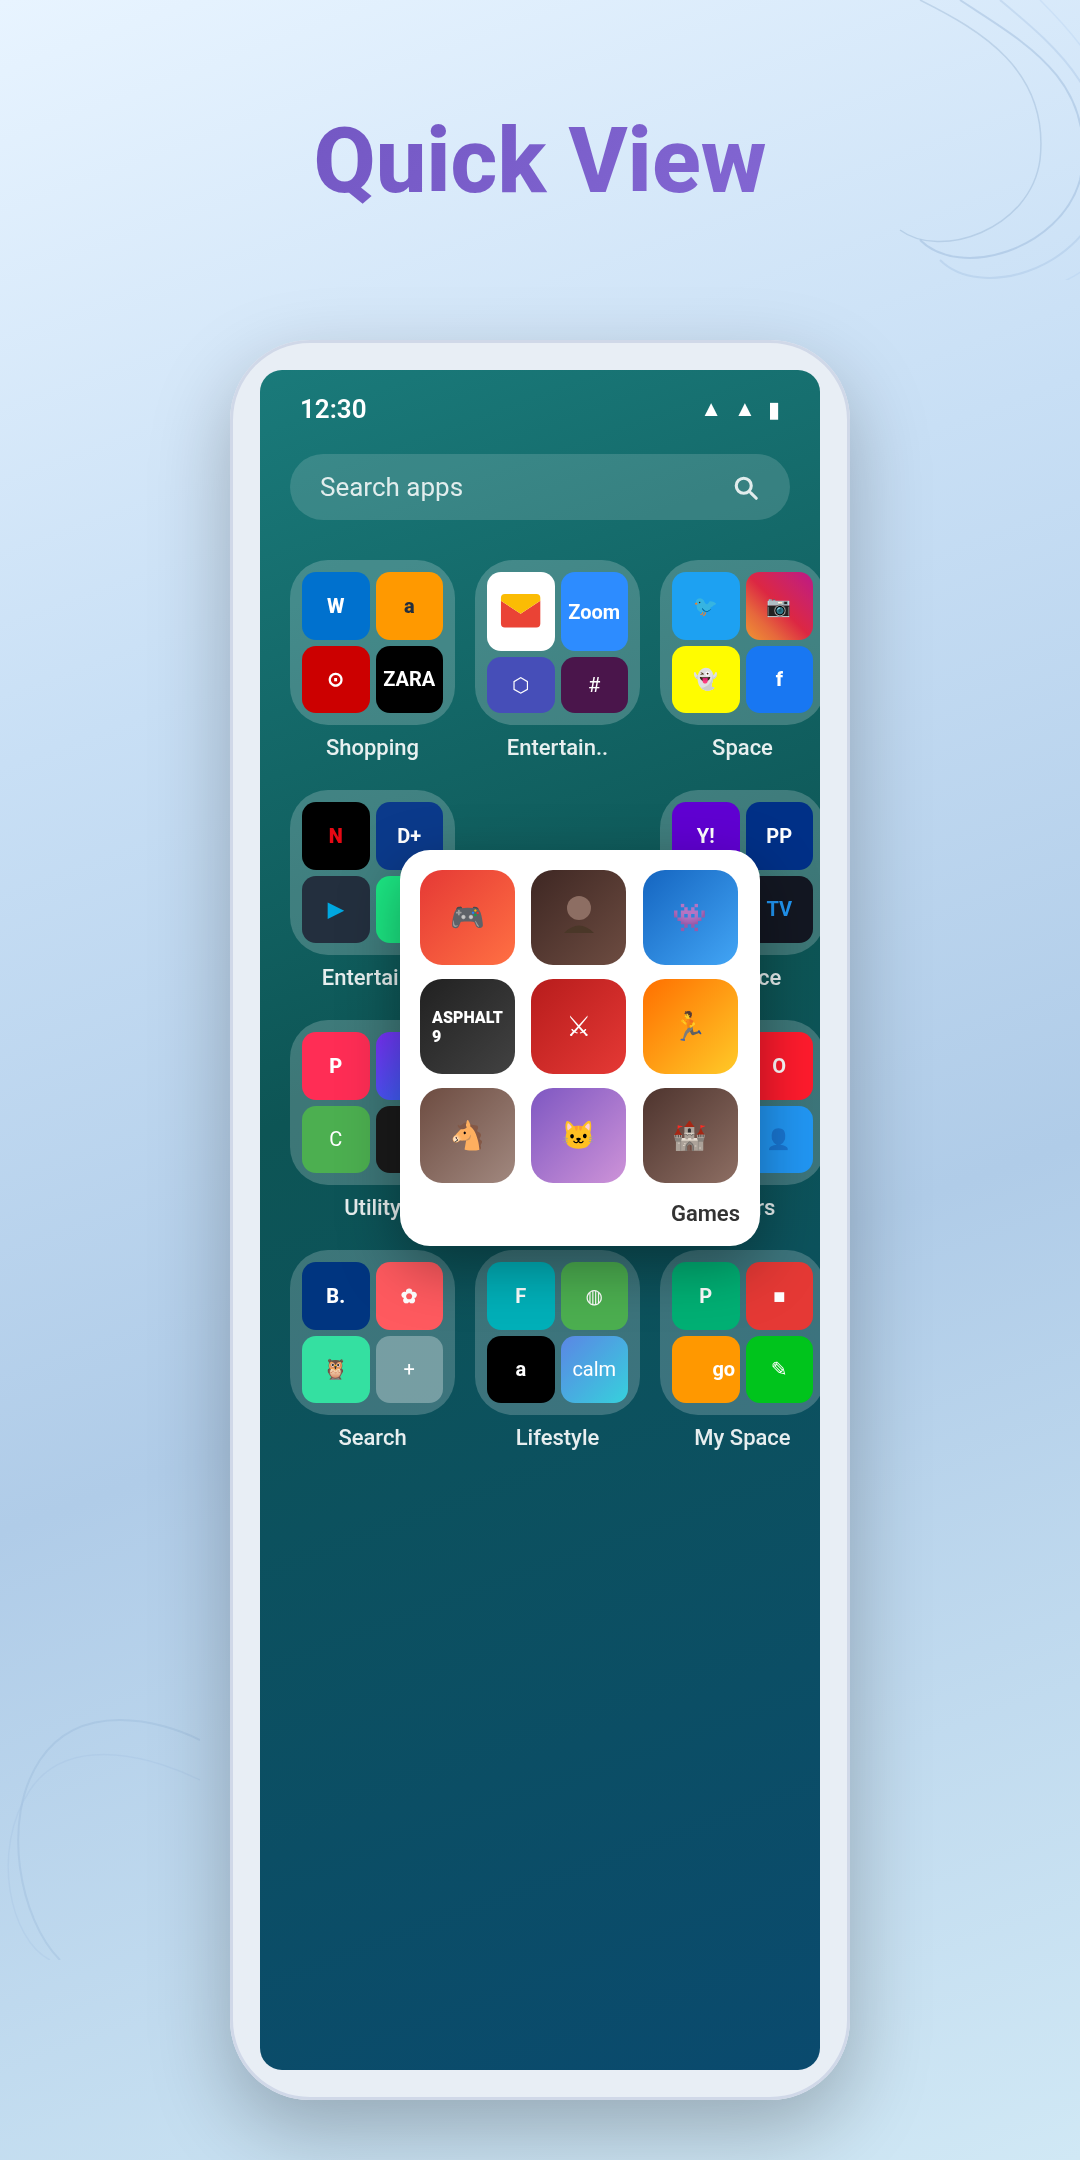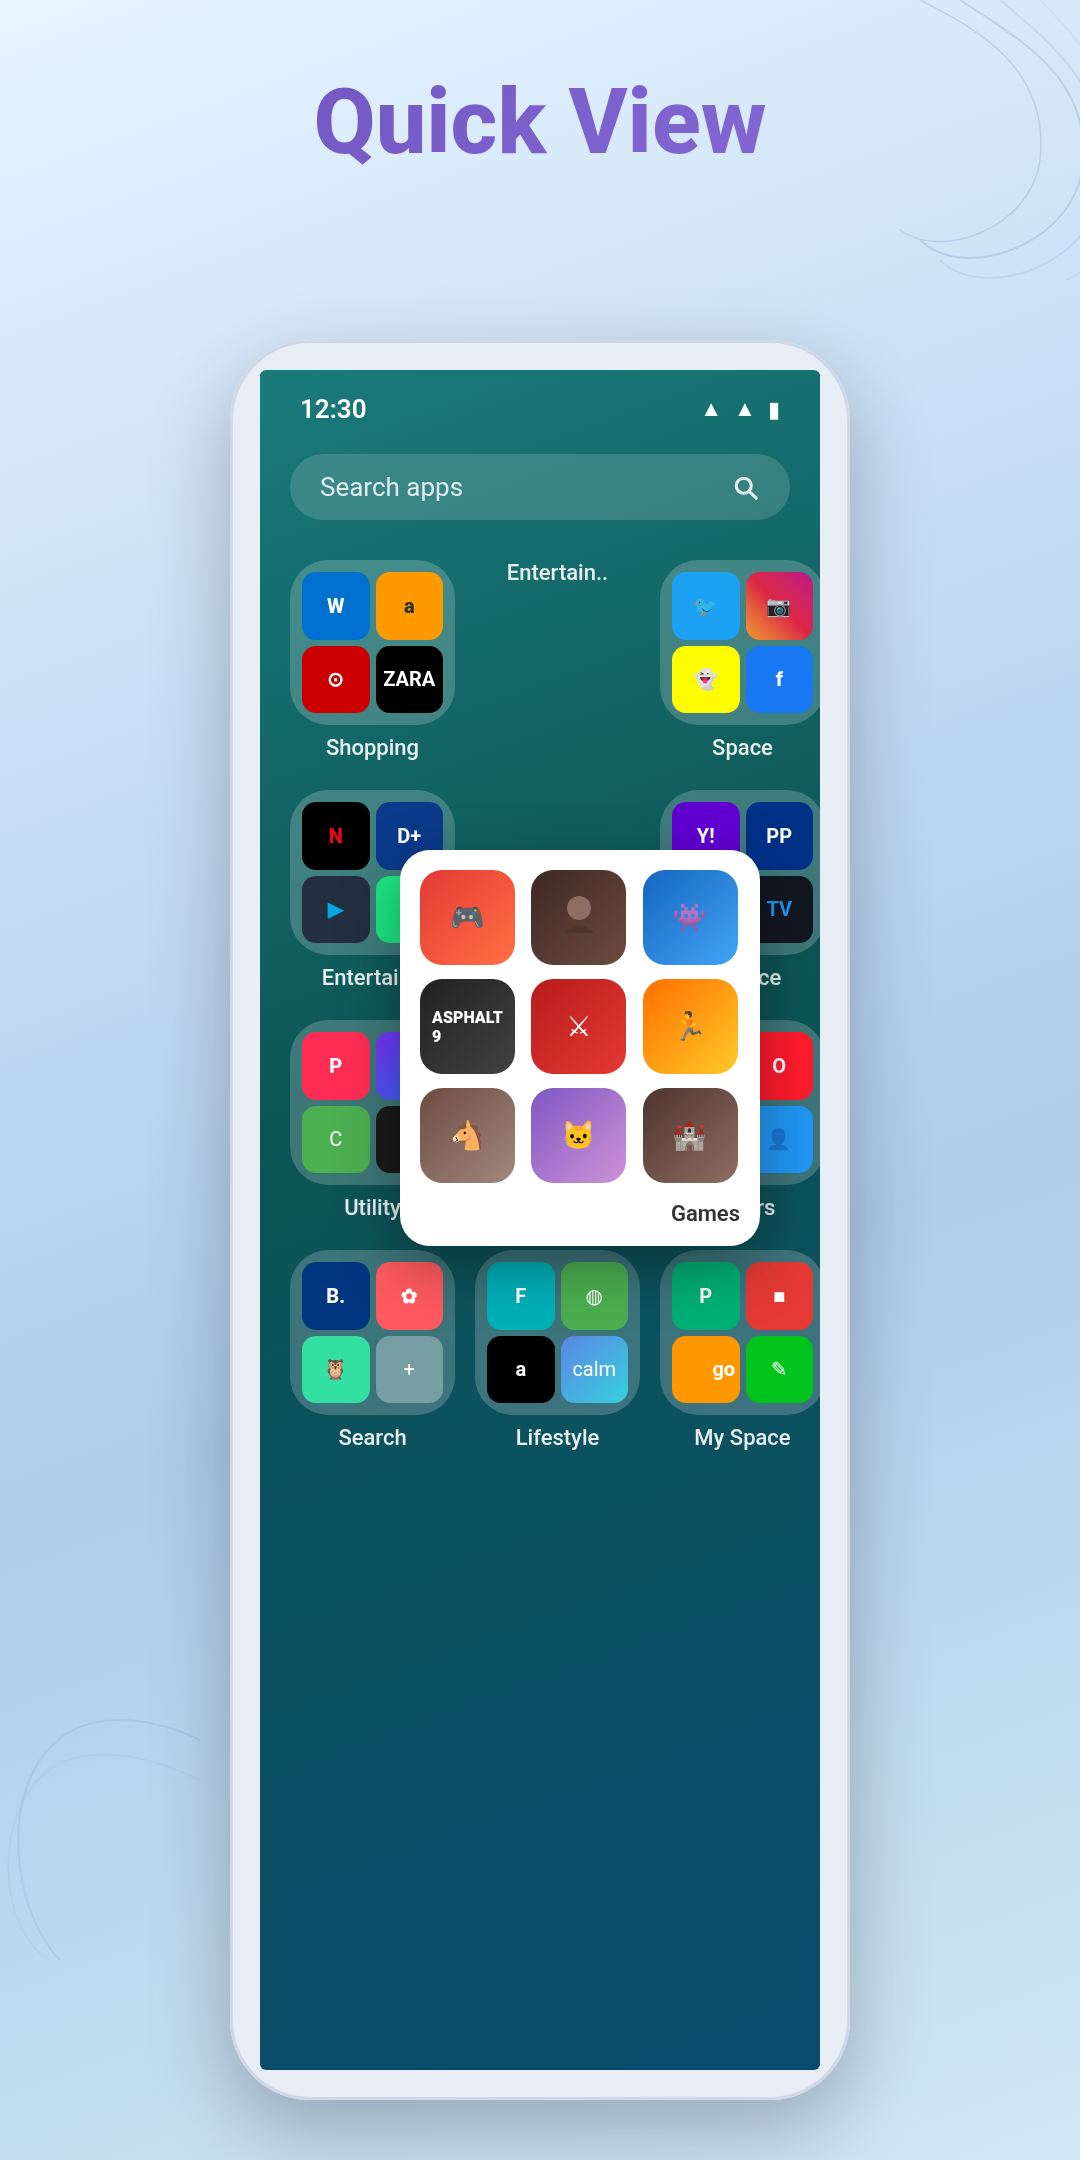--- a/index.html
+++ b/index.html
@@ -23,21 +23,21 @@
     .deco-bottom-left {
       position: absolute;
       bottom: 200px; left: 0;
       width: 200px; height: 300px;
       opacity: 0.4;
     }
 
     
     .header {
       text-align: center;
-      padding-top: 73px;
+      padding-top: 112px;
       position: relative;
       z-index: 2;
     }
     .header-title {
       font-size: 90px;
       font-weight: 800;
       background: linear-gradient(135deg, #6b4fbb, #8b6fdb);
       -webkit-background-clip: text;
       -webkit-text-fill-color: transparent;
       background-clip: text;
@@ -84,21 +84,21 @@
       border-radius: 4px 0 0 4px;
     }
 
     
     .phone-screen {
       position: absolute;
       top: 30px;
       left: 30px;
       right: 30px;
       bottom: 30px;
-      border-radius: 6px;
+      border-radius: 22px;
       background: linear-gradient(160deg, #1a7a7a 0%, #0d5555 40%, #0a4a6e 100%);
       overflow: hidden;
     }
 
     
     .status-bar {
       display: flex;
       justify-content: space-between;
       align-items: center;
       padding: 24px 40px 10px;
@@ -349,20 +349,31 @@
           <div class="folder-icon">
             <div class="app-mini walmart">W</div>
             <div class="app-mini amazon">a</div>
             <div class="app-mini target">⊙</div>
             <div class="app-mini zara">ZARA</div>
           </div>
           <span class="folder-label">Shopping</span>
         </div>
 
         <div class="folder-item">
+          <div class="folder-icon">
+            <div class="app-mini gmail">
+              <svg class="gmail-svg" viewBox="0 0 24 24">
+                  <path fill="#EA4335" d="M2 6.5V18a2 2 0 002 2h16a2 2 0 002-2V6.5L12 13 2 6.5z"></path>
+                  <path fill="#FBBC04" d="M2 6.5L12 13l10-6.5V5a2 2 0 00-2-2H4a2 2 0 00-2 2v1.5z"></path>
+                </svg>
+            </div>
+            <div class="app-mini zoom">Zoom</div>
+            <div class="app-mini teams">⬡</div>
+            <div class="app-mini slack">#</div>
+          </div>
           <span class="folder-label">Entertain..</span>
         </div>
 
         <div class="folder-item">
           <div class="folder-icon">
             <div class="app-mini twitter">🐦</div>
             <div class="app-mini instagram">📷</div>
             <div class="app-mini snapchat">👻</div>
             <div class="app-mini facebook">f</div>
           </div>

